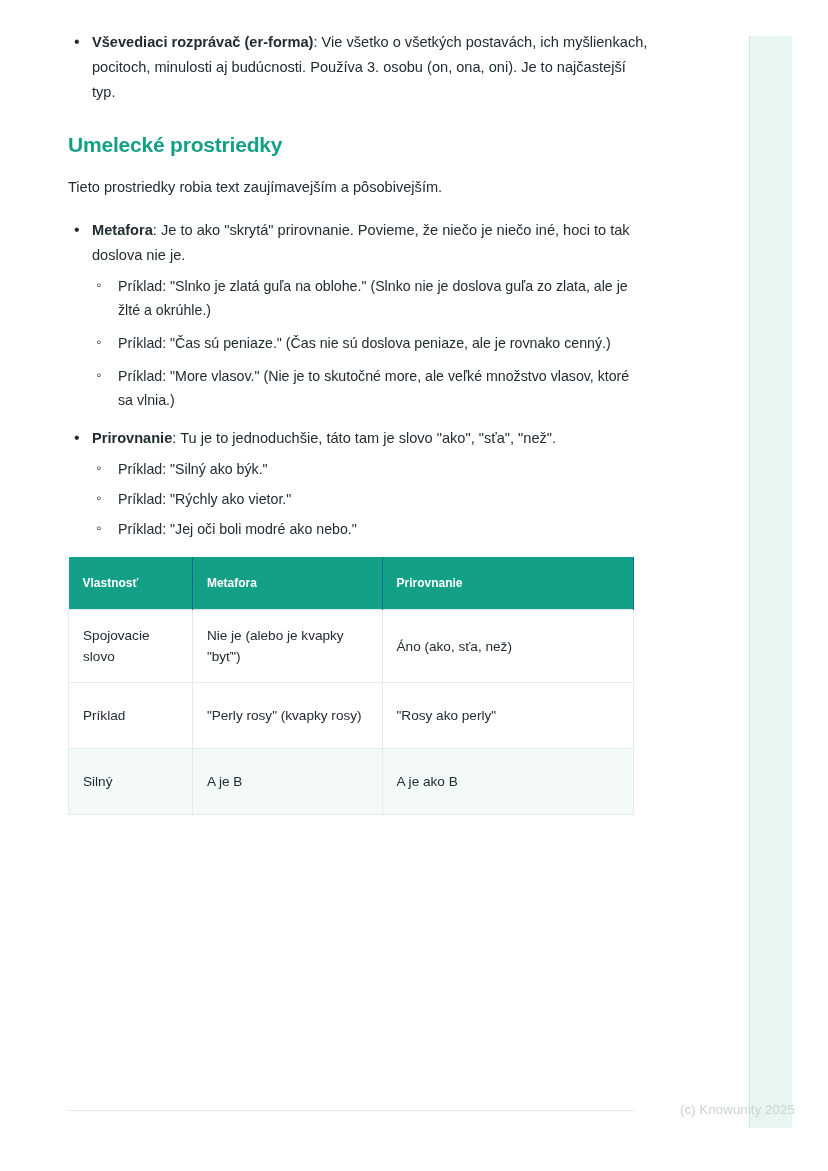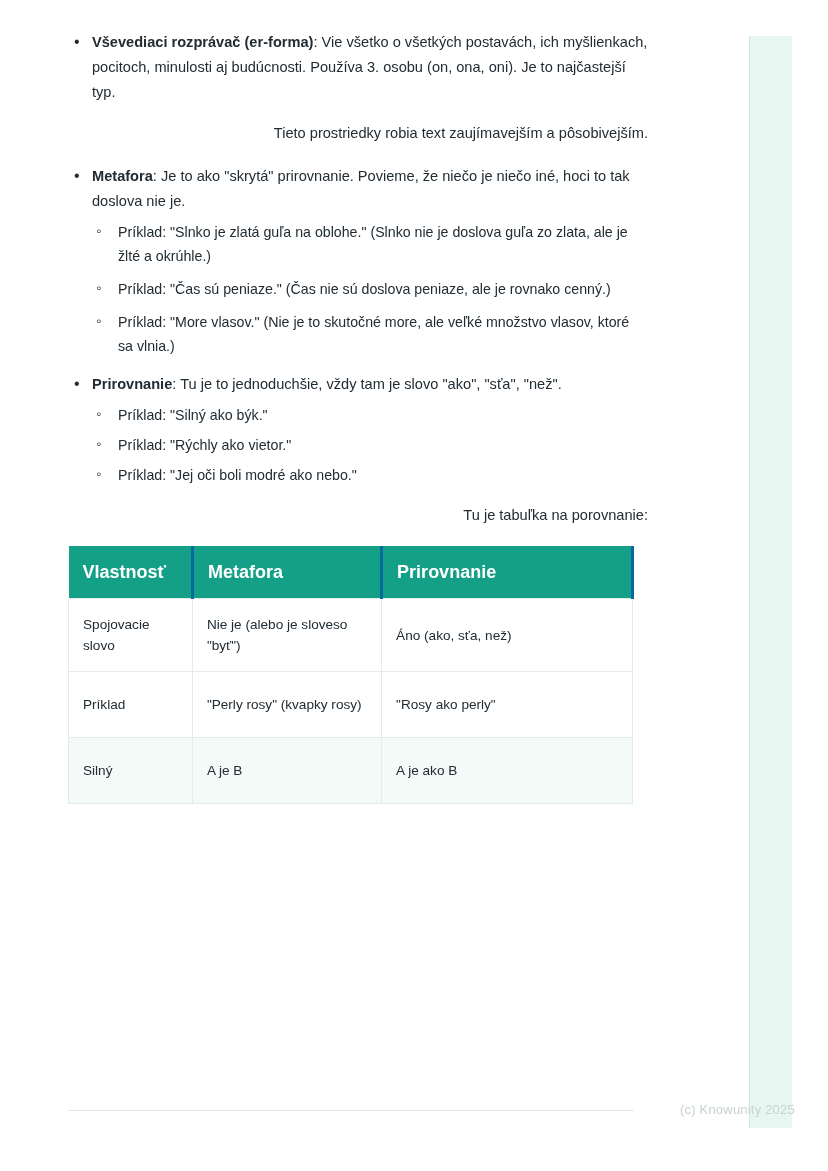--- a/index.html
+++ b/index.html
@@ -81,21 +81,20 @@
     margin: 26px 0 0 0;
     font-weight: bold;
     letter-spacing: -0.2px;
   }
 
   p.para {
     font-size: 14.6px;
     line-height: 25px;
     margin: 16px 0 18px 0;
     color: #222c33;
-    text-align: right;
   }
 
   ul.lvl2 {
     list-style: none;
     margin: 6px 0 0 0;
     padding: 0;
   }
   ul.lvl2 > li {
     position: relative;
     padding-left: 26px;
@@ -119,22 +118,22 @@
     width: 566px;
     margin-top: 16px;
     font-size: 13.6px;
   }
   table.cmp th {
     background: #13a086;
     color: #ffffff;
     text-align: left;
     font-weight: bold;
     padding: 16px 14px;
-    font-size: 18px;
-    border-right: 3px solid #0369a1;
+    font-size: 12px;
+    border-right: 1px solid #0369a1;
     line-height: 20px;
   }
   table.cmp td {
     padding: 15px 14px;
     vertical-align: middle;
     border: 1px solid #e3ece9;
     line-height: 21px;
     color: #222c33;
     height: 66px;
   }
@@ -174,20 +173,21 @@
   <div class="right-panel"></div>
 
   <div class="content">
 
     <ul class="lvl1">
       <li>
         <span class="bold">Vševediaci rozprávač (er-forma)</span><span>: Vie všetko o všetkých postavách, ich myšlienkach, pocitoch, minulosti aj budúcnosti. Používa 3. osobu (on, ona, oni). Je to najčastejší typ.</span>
       </li>
     </ul>
 
+    <h2 class="section-title">Umelecké prostriedky</h2>
 
     <p class="para">Tieto prostriedky robia text zaujímavejším a pôsobivejším.</p>
 
     <ul class="lvl1">
       <li>
         <span class="bold">Metafora</span><span>: Je to ako "skrytá" prirovnanie. Povieme, že niečo </span><span class="ital">je</span><span> niečo iné, hoci to tak doslova nie je.</span>
 
         <ul class="lvl2">
           <li>
             <span class="ital">Príklad:</span><span> "Slnko je zlatá guľa na oblohe." (Slnko nie je doslova guľa zo zlata, ale je žlté a okrúhle.)</span>
@@ -195,50 +195,49 @@
           <li>
             <span class="ital">Príklad:</span><span> "Čas sú peniaze." (Čas nie sú doslova peniaze, ale je rovnako cenný.)</span>
           </li>
           <li>
             <span class="ital">Príklad:</span><span> "More vlasov." (Nie je to skutočné more, ale veľké množstvo vlasov, ktoré sa vlnia.)</span>
           </li>
         </ul>
       </li>
 
       <li>
-        <span class="bold">Prirovnanie</span><span>: Tu je to jednoduchšie, vždy tam je slovo "ako", "sťa", "než".</span>
+        <span class="bold">Prirovnanie</span><span>: Tu je to jednoduchšie, táto tam je slovo "ako", "sťa", "než".</span>
 
         <ul class="lvl2 tight">
           <li>
             <span class="ital">Príklad:</span><span> "Silný ako býk."</span>
           </li>
           <li>
             <span class="ital">Príklad:</span><span> "Rýchly ako vietor."</span>
           </li>
           <li>
             <span class="ital">Príklad:</span><span> "Jej oči boli modré ako nebo."</span>
           </li>
         </ul>
       </li>
     </ul>
 
-    <p class="para">Tu je tabuľka na porovnanie:</p>
 
     <table class="cmp">
       <thead>
         <tr>
           <th class="col1">Vlastnosť</th>
           <th class="col2">Metafora</th>
           <th class="col3">Prirovnanie</th>
         </tr>
       </thead>
       <tbody>
         <tr>
           <td class="col1">Spojovacie slovo</td>
-          <td class="col2">Nie je (alebo je sloveso "byť")</td>
+          <td class="col2">Nie je (alebo je kvapky "byť")</td>
           <td class="col3">Áno (ako, sťa, než)</td>
         </tr>
         <tr>
           <td class="col1">Príklad</td>
           <td class="col2">"Perly rosy" (kvapky rosy)</td>
           <td class="col3">"Rosy ako perly"</td>
         </tr>
         <tr class="alt">
           <td class="col1">Silný</td>
           <td class="col2"><span>A </span><span class="ital">je</span><span> B</span></td>

